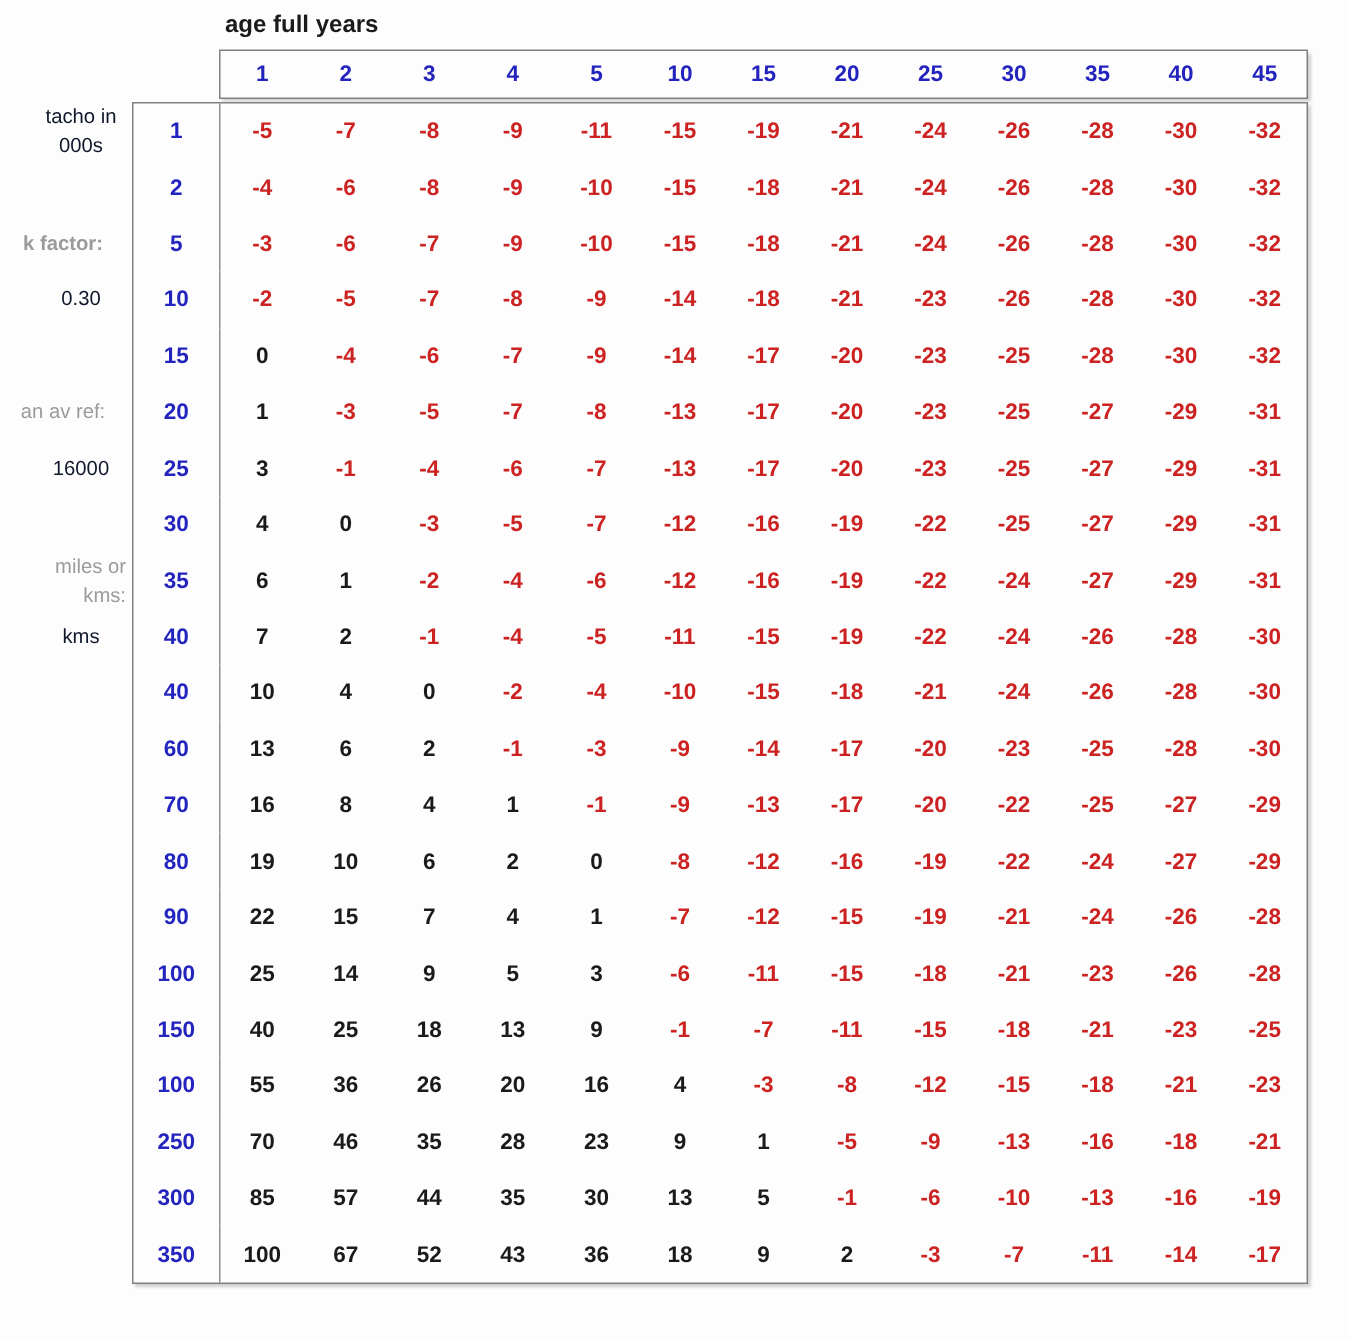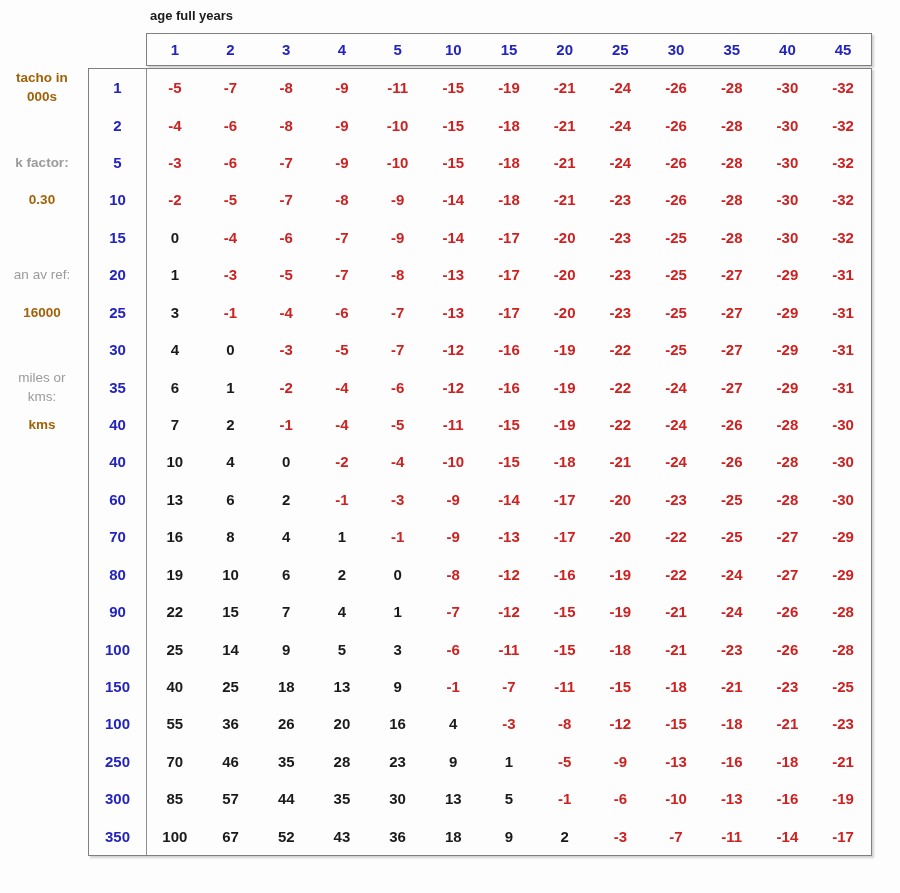--- a/index.html
+++ b/index.html
@@ -4,21 +4,21 @@
 <style>
   html,body { margin:0; padding:0; background:#ffffff; }
   .stage {
     position:relative; width:900px; height:893px;
     background:#fdfdfd;
     font-family:"Liberation Sans", sans-serif;
     overflow:hidden;
   }
   .age-title {
     position:absolute; left:150px; top:8px;
-    font-size:13px; font-weight:bold; color:#1a1a1a;
+    font-size:16px; font-weight:bold; color:#1a1a1a;
   }
   .col-header-box {
     position:absolute; left:146px; top:33px; width:726px; height:33px;
     background:#fdfdfd;
     border:1px solid var(--border); box-sizing:border-box;
     box-shadow:2px 2px 2px rgba(0,0,0,0.18);
     display:flex;
   }
   .col-header-cell {
     flex:1; display:flex; align-items:center; justify-content:center;
@@ -41,21 +41,21 @@
   .value-cell {
     flex:1; display:flex; align-items:center; justify-content:center;
     font-size:15px; font-weight:bold; color:var(--dark);
   }
   .value-cell.neg { color:var(--red); }
   .side-label {
     position:absolute; left:0; width:84px;
     text-align:center; transform:translateY(-50%);
     font-size:13.5px; line-height:19px;
   }
-  .side-label.strong { font-weight:bold; color:#a16207; }
+  .side-label.strong { font-weight:normal; color:#0f172a;margin-left:12px; }
   .side-label.muted  { font-weight:normal; color:var(--muted); }
 </style>
 </head>
 <body>
 
 <div class="stage" style="--blue: #2323bd; --red: #cc2222; --dark: #1a1a1a; --muted: #9b9b9b; --border: #808080;">
   <div class="age-title">age full years</div>
   <div class="col-header-box" id="colHeader">
       <div class="col-header-cell">1</div>
       <div class="col-header-cell">2</div>
@@ -419,21 +419,21 @@
       </div>
       <div class="side-label strong" style="top: 199.333px;">
         <div>0.30</div>
       </div>
       <div class="side-label muted" style="top: 274.381px;">
         <div>an av ref:</div>
       </div>
       <div class="side-label strong" style="top: 311.905px;">
         <div>16000</div>
       </div>
-      <div class="side-label muted" style="top: 386.952px;">
+      <div class="side-label muted" style="top: 386.952px; text-align: right;">
         <div>miles or</div>
         <div>kms:</div>
       </div>
       <div class="side-label strong" style="top: 424.476px;">
         <div>kms</div>
       </div>
     </div>
 </div>
 
 </body></html>

